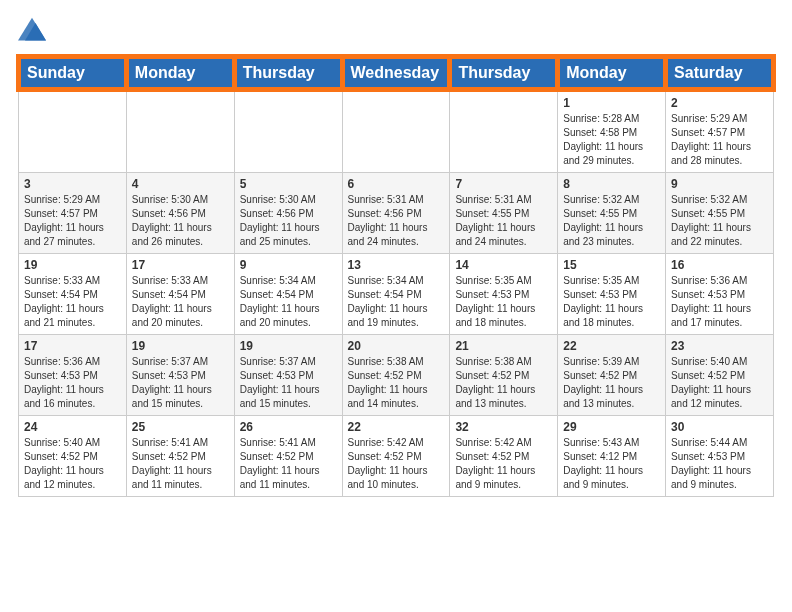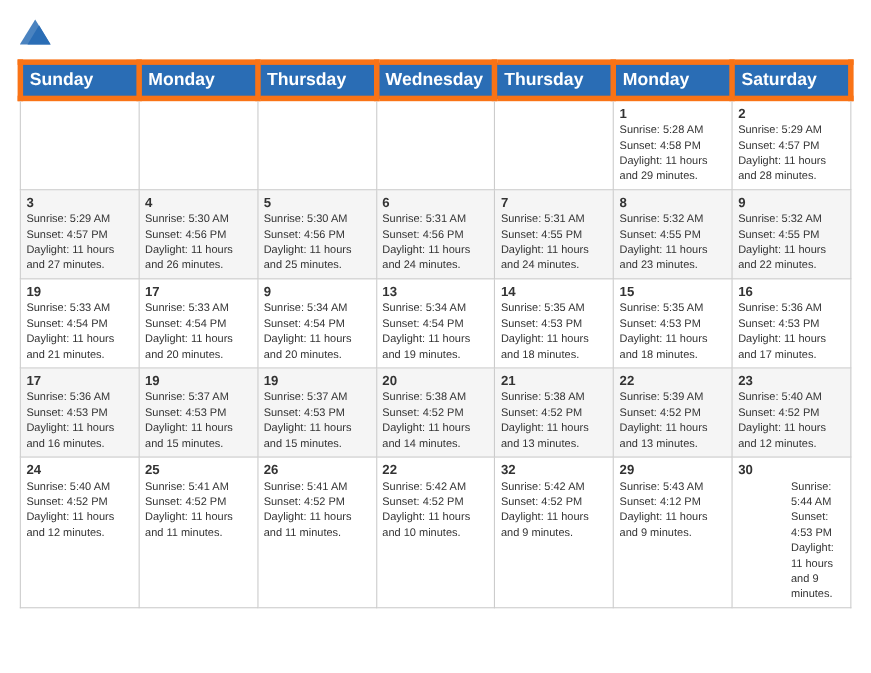--- a/index.html
+++ b/index.html
@@ -329,20 +329,20 @@
         </td>
         <td>
           <span class="day-num">29</span>
           <div class="day-info" style="white-space: pre-line;">Sunrise: 5:43 AM
 Sunset: 4:12 PM
 Daylight: 11 hours
 and 9 minutes.</div>
         </td>
         <td>
           <span class="day-num">30</span>
-          <div class="day-info" style="white-space: pre-line; margin-left: 48px;">Sunrise: 5:44 AM
+          <div class="day-info" style="white-space: pre-line;">Sunrise: 5:44 AM
 Sunset: 4:53 PM
 Daylight: 11 hours
 and 9 minutes.</div>
         </td>
       </tr>
     </tbody>
 </table>
 
 </body></html>

